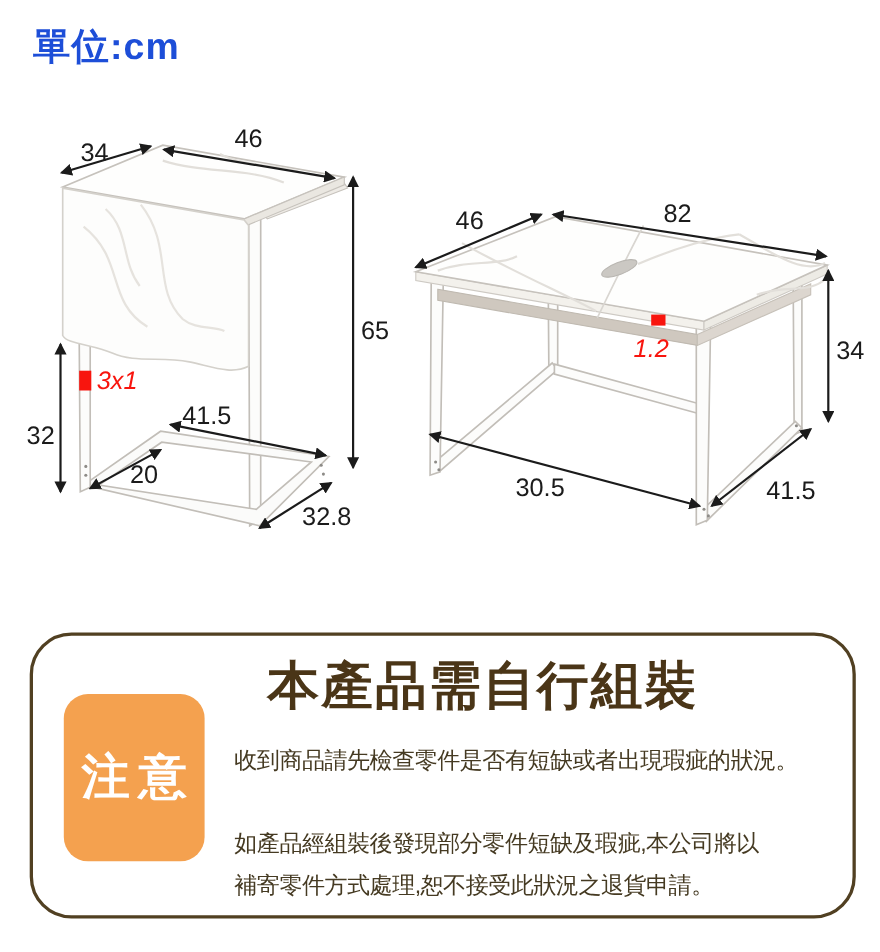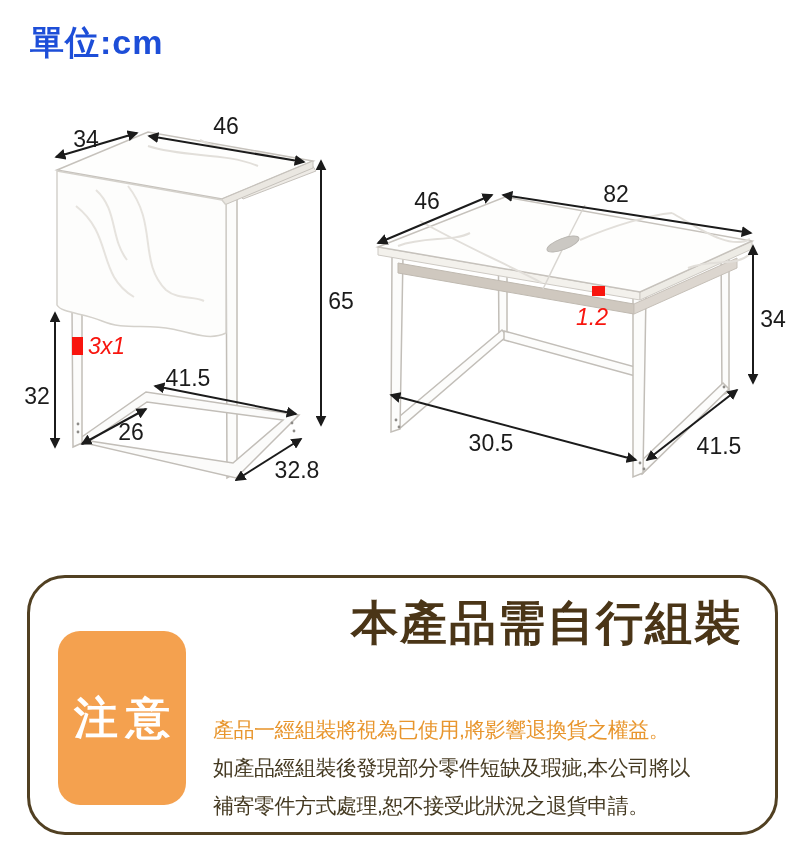--- a/index.html
+++ b/index.html
@@ -17,28 +17,28 @@
     font-size:23px;color:#1b1b1b;white-space:nowrap;line-height:1;
   }
   .dim.left-anchor{transform:translate(0,-50%);}
   .dim.red{color:#f8150e;font-style:italic;}
   .red-marker{position:absolute;background:#f8150e;}
   .notice{
     position:absolute;left:27px;top:575px;width:751px;height:260px;
     box-sizing:border-box;border:3px solid #514022;border-radius:38px;background:#ffffff;
   }
   .badge{
-    position:absolute;left:28px;top:53px;width:128px;height:174px;
+    position:absolute;left:28px;top:53px;width:128px;height:152px;
     background:#f4a14f;border-radius:22px;
     display:flex;flex-direction:column;justify-content:center;align-items:center;
     color:#ffffff;font-weight:bold;font-size:44px;line-height:1.32;
   }
   .badge div{letter-spacing:8px;margin-right:-8px;white-space:nowrap;}
   .notice-heading{
-    position:absolute;left:213px;top:14px;width:500px;text-align:right;
+    position:absolute;left:213px;top:14px;width:500px;text-align:left;
     font-size:47px;font-weight:bold;color:#4a3517;letter-spacing:2px;white-space:nowrap;
   }
   .notice-line{
     position:absolute;left:183px;white-space:nowrap;
     font-size:21px;letter-spacing:-0.5px;color:#453a22;line-height:1;
   }
   .notice-line.orange{color:#e8962e;}
   .nl1{top:103px;} .nl2{top:141px;} .nl3{top:179px;} .nl4{top:217px;}
 </style>
 </head>
@@ -121,34 +121,34 @@
   </svg>
 
   <div class="red-marker" style="left:72px;top:337px;width:11px;height:18px;"></div>
   <div class="red-marker" style="left:592px;top:286px;width:13px;height:10px;"></div>
 
   <span class="dim" style="left:86px;top:139px">34</span>
   <span class="dim" style="left:226px;top:126px">46</span>
   <span class="dim" style="left:341px;top:301px">65</span>
   <span class="dim" style="left:37px;top:396px">32</span>
   <span class="dim" style="left:188px;top:378px">41.5</span>
-  <span class="dim" style="left:131px;top:432px">26</span>
+  <span class="dim" style="left:131px;top:432px">20</span>
   <span class="dim" style="left:297px;top:470px">32.8</span>
   <span class="dim red left-anchor" style="left:88px;top:346px">3x1</span>
 
   <span class="dim" style="left:427px;top:201px">46</span>
   <span class="dim" style="left:616px;top:194px">82</span>
   <span class="dim" style="left:773px;top:319px">34</span>
   <span class="dim red" style="left:592px;top:317px">1.2</span>
   <span class="dim" style="left:491px;top:443px">30.5</span>
   <span class="dim" style="left:719px;top:446px">41.5</span>
 
   <div class="notice">
     <div class="badge">
       <div>注意</div>
     </div>
     <div class="notice-heading">本產品需自行組裝</div>
-    <div class="notice-line nl2 orange">產品一經組裝將視為已使用,將影響退換貨之權益。</div>
+    <div class="notice-line nl1">收到商品請先檢查零件是否有短缺或者出現瑕疵的狀況。</div>
     <div class="notice-line nl4">補寄零件方式處理,恕不接受此狀況之退貨申請。</div>
     <div class="notice-line nl3">如產品經組裝後發現部分零件短缺及瑕疵,本公司將以</div>
   </div>
 
 </div>
 
 </body></html>

